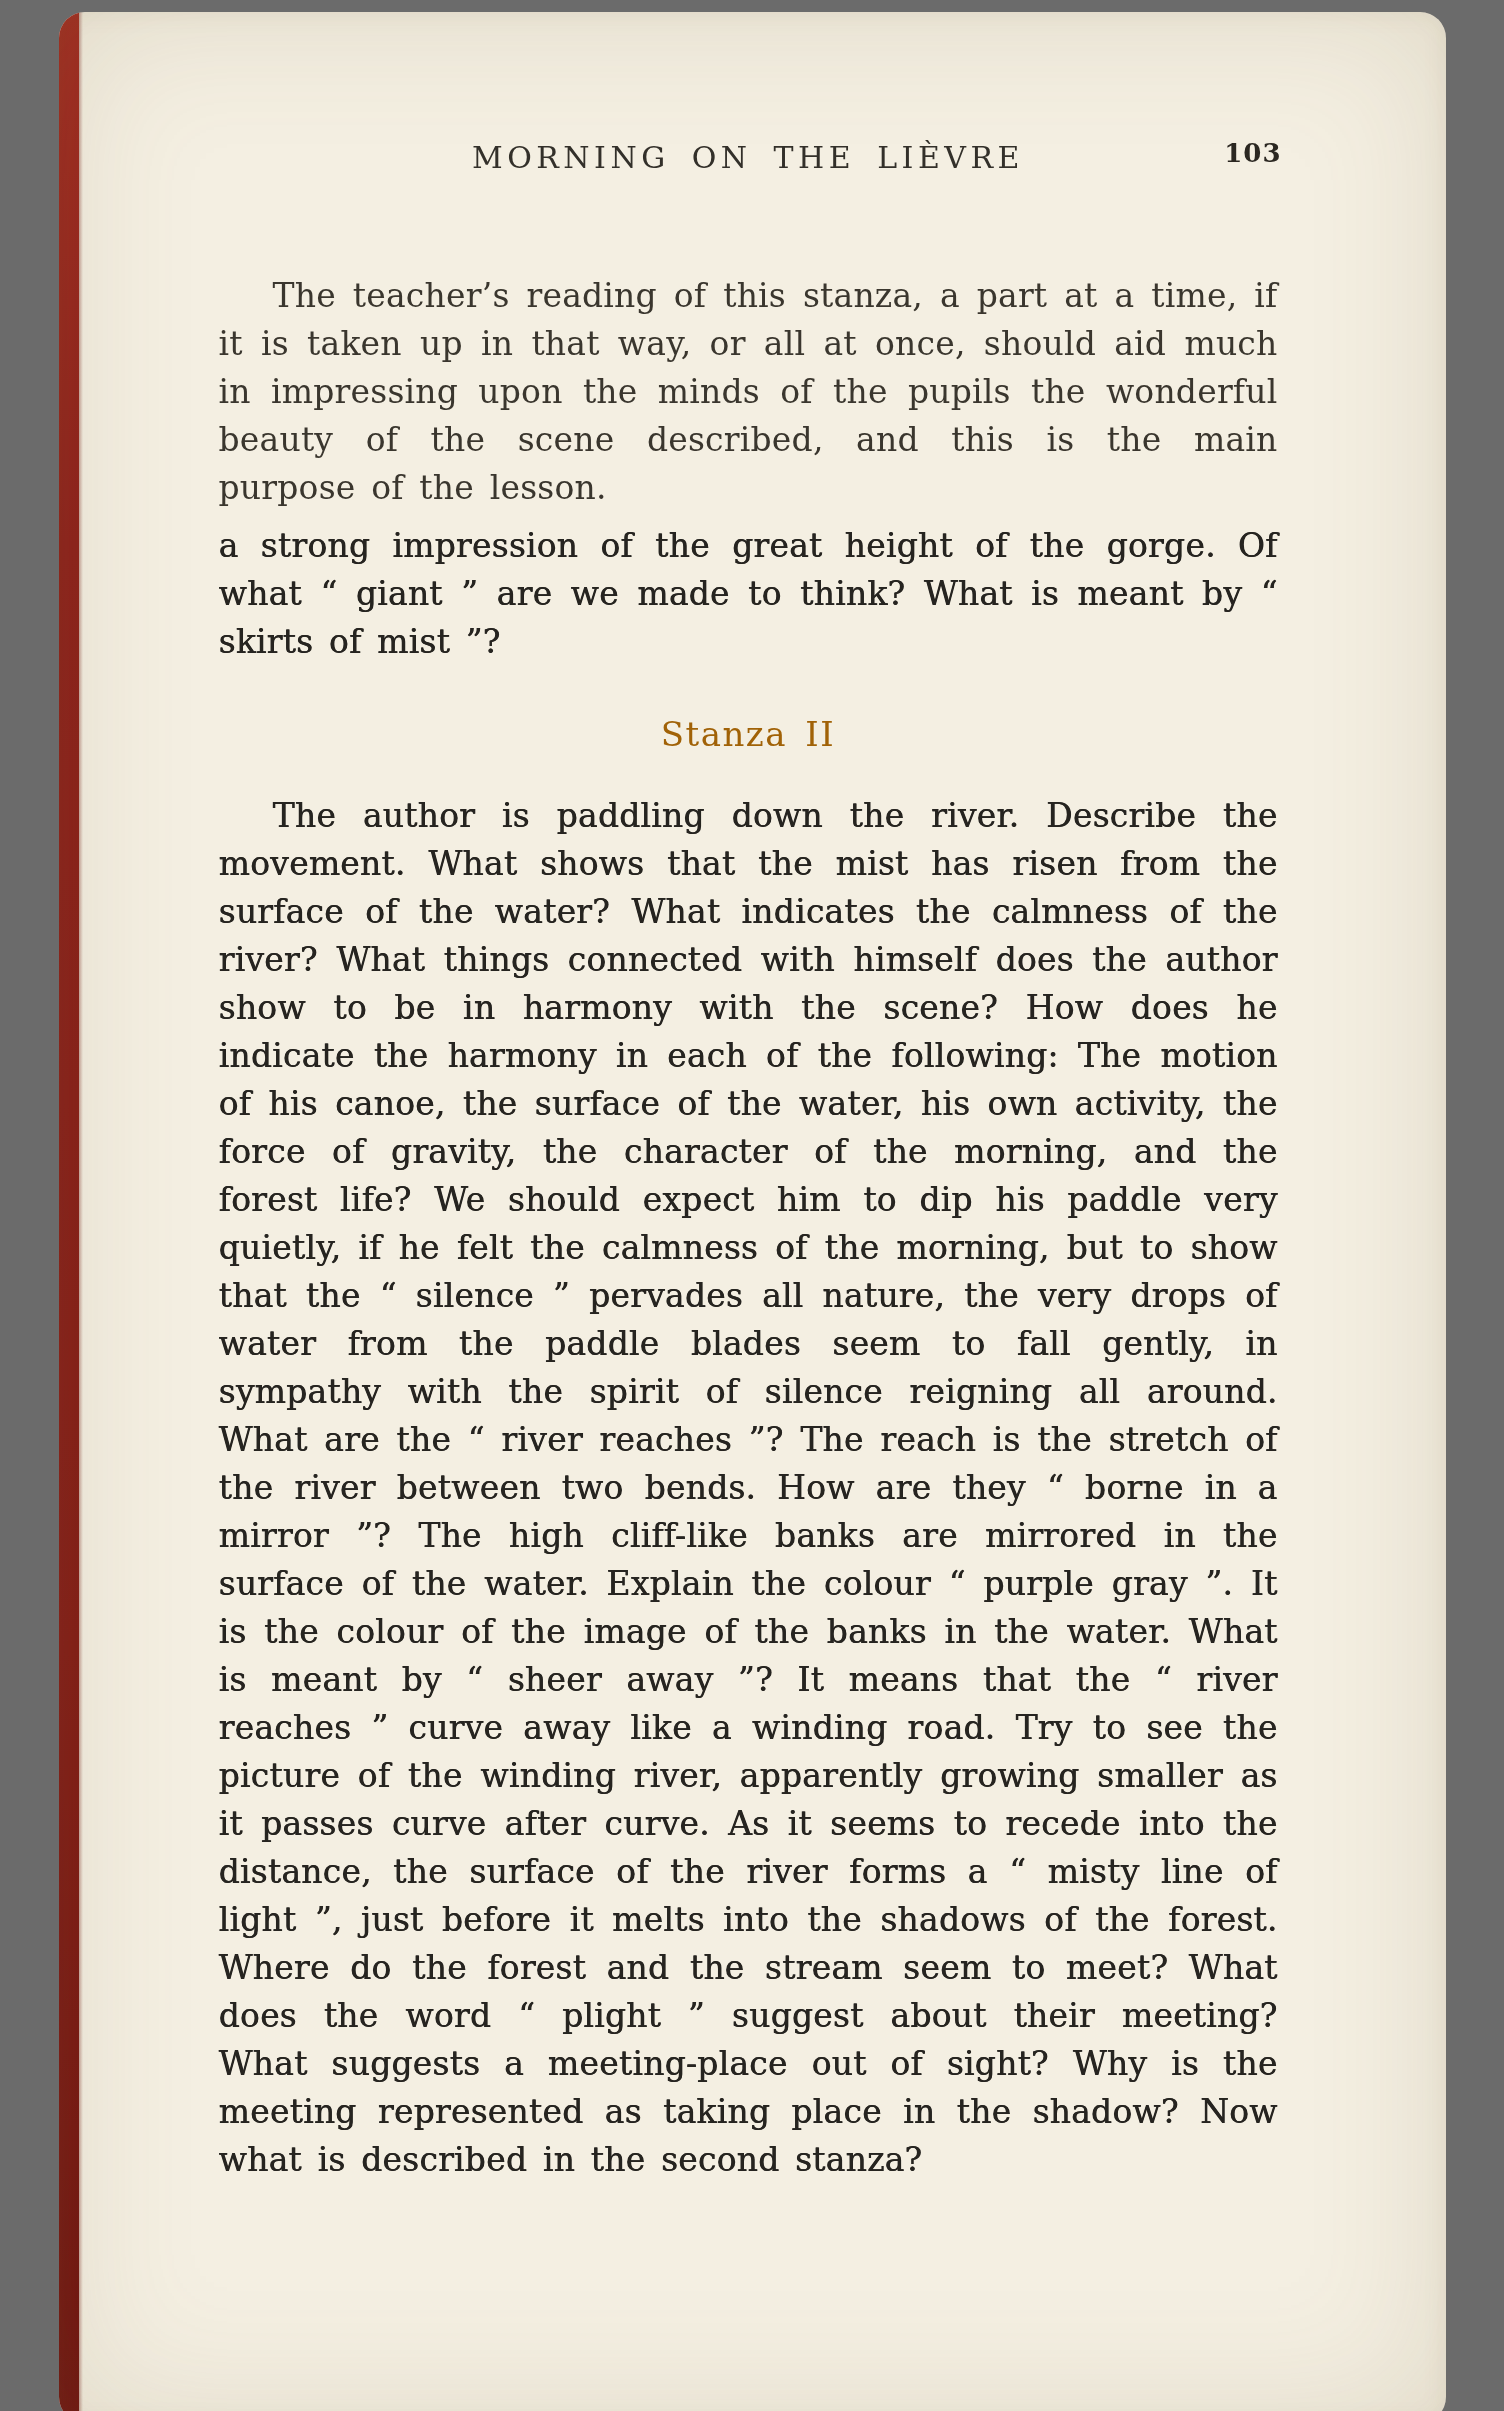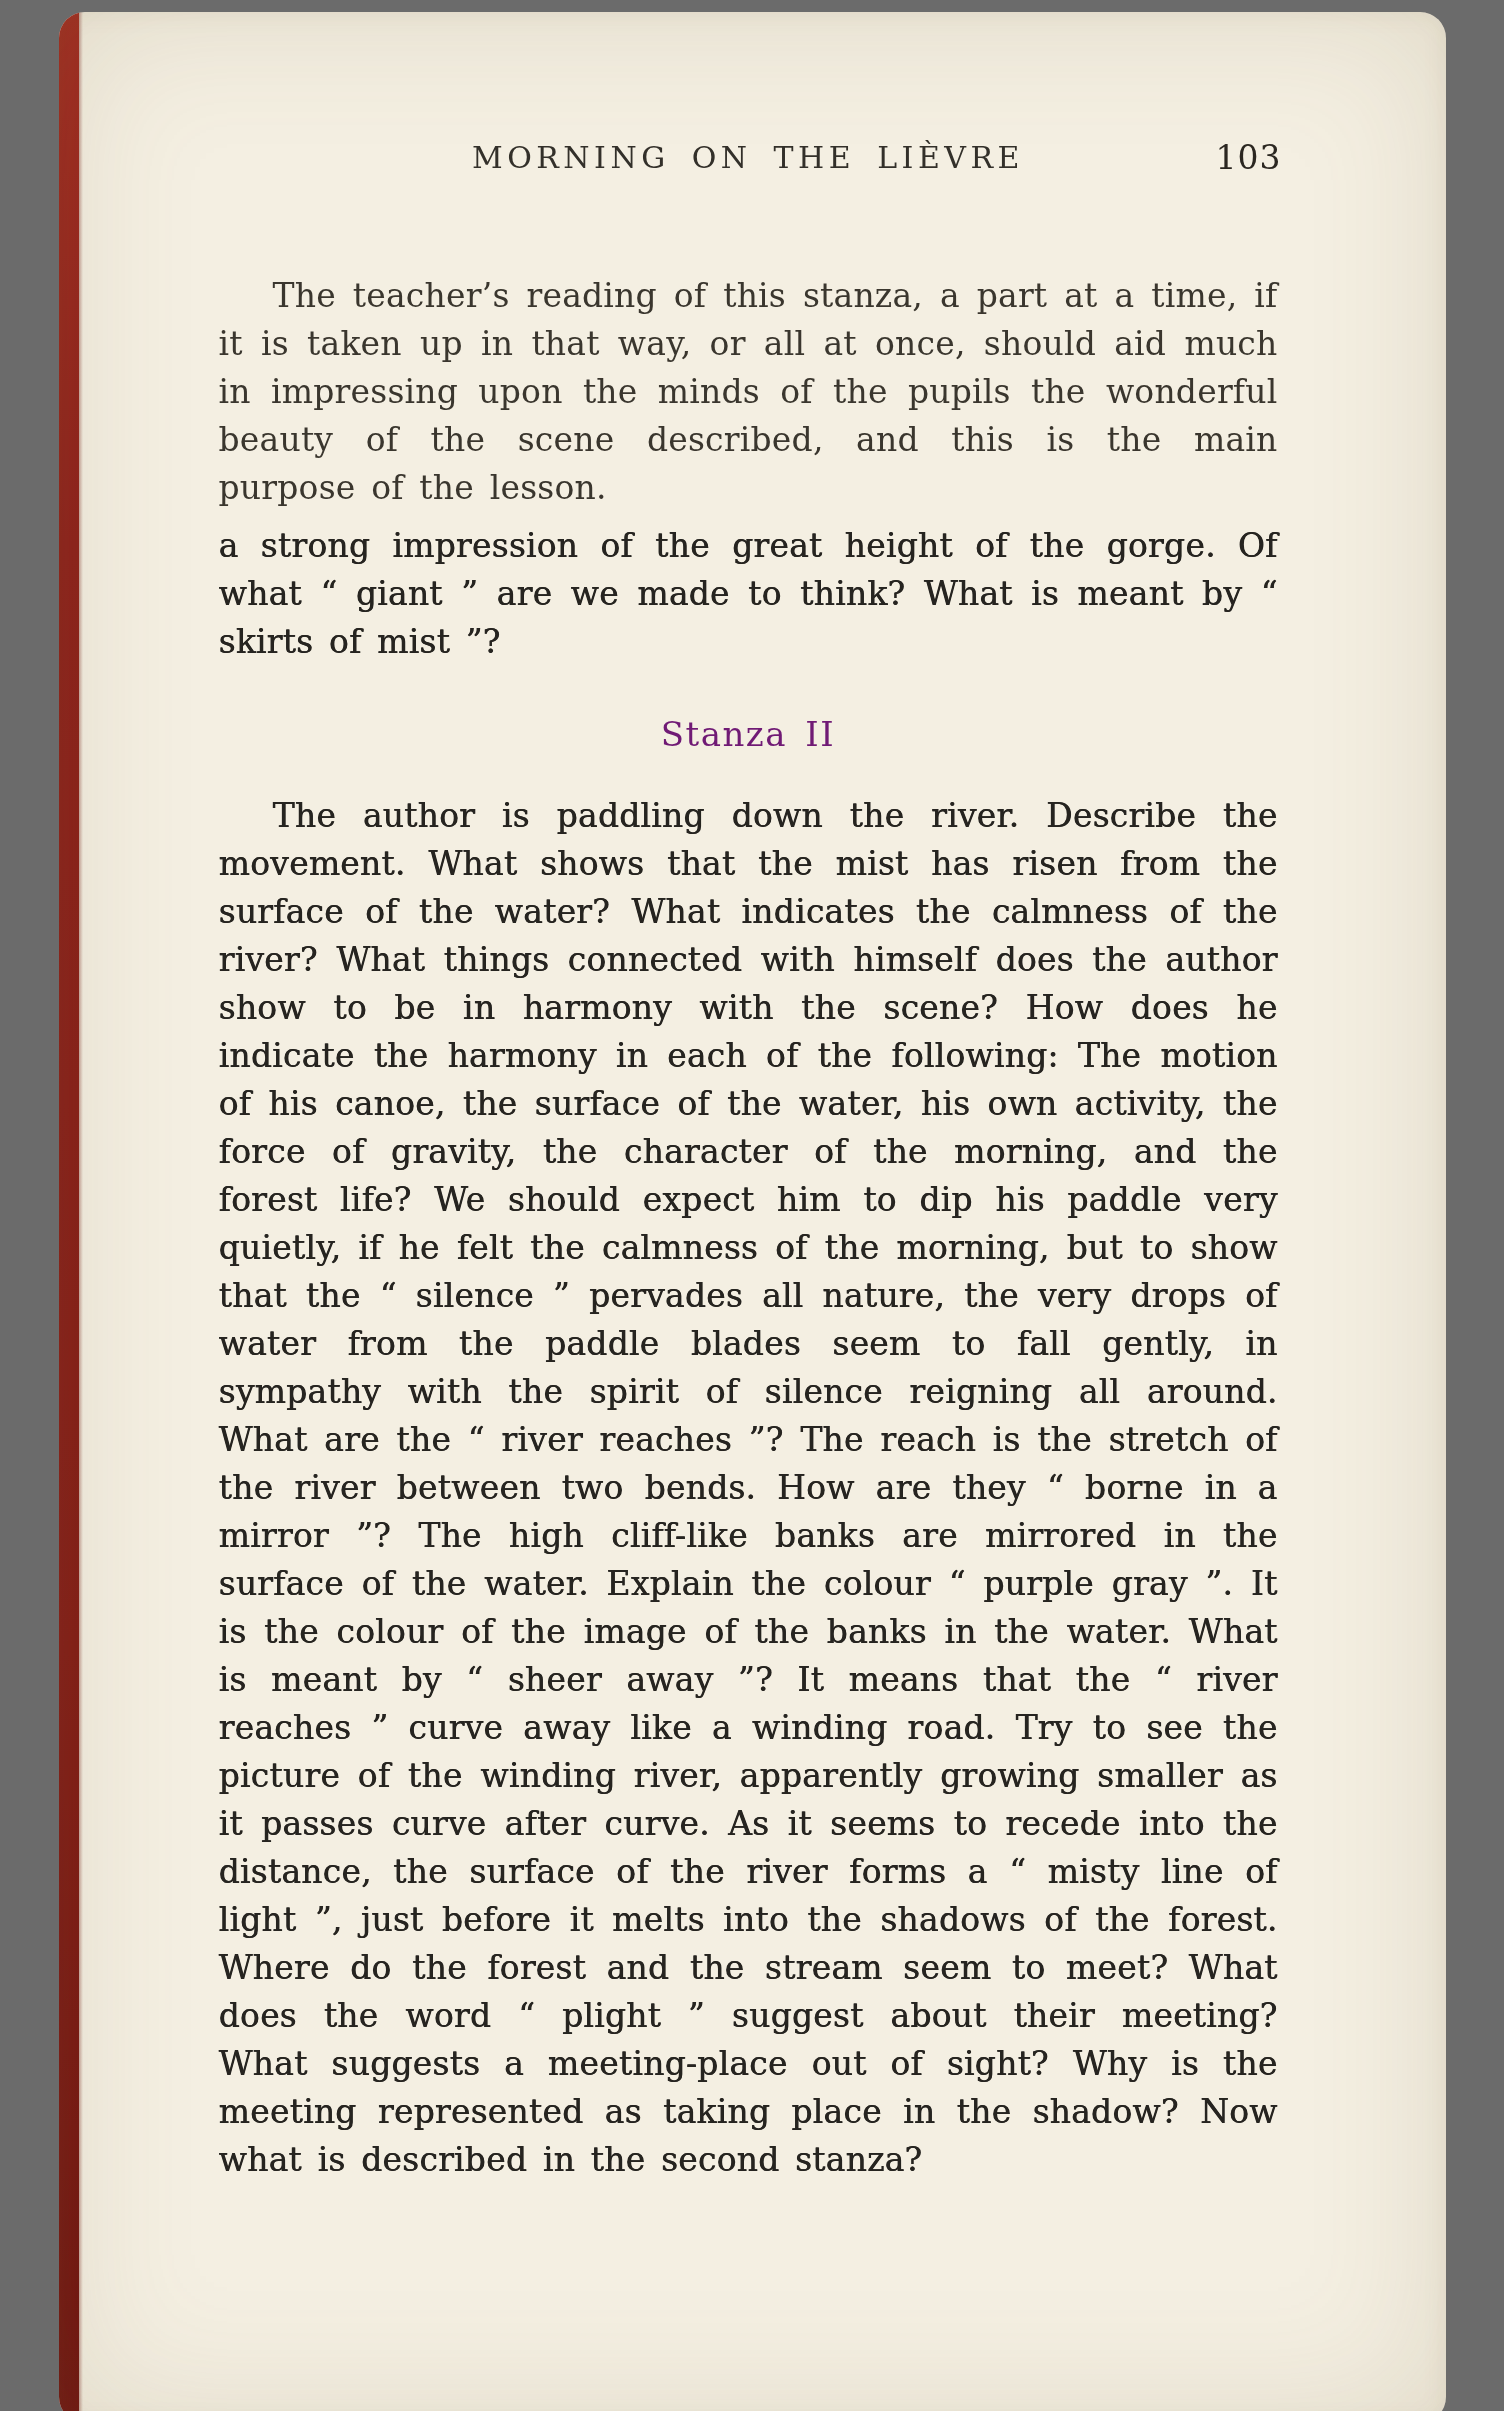--- a/index.html
+++ b/index.html
@@ -65,22 +65,22 @@
     text-align: center;
     font-size: 30px;
     letter-spacing: 4.5px;
     word-spacing: 8px;
     color: #33302a;
   }
   .page-number {
     position: absolute;
     right: -4px;
     top: -2px;
-    font-size: 33px;
-    font-weight: 400;
+    font-size: 26px;
+    font-weight: 700;
     letter-spacing: 1px;
   }
 
   .para {
     font-size: 33px;
     line-height: 48px;
     text-align: justify;
     word-spacing: 5px;
     letter-spacing: 0.2px;
     margin-bottom: 10px;
@@ -91,21 +91,21 @@
   .ink-heavy { text-shadow: 0.5px 0 0 currentColor; color: #262420; }
   .ink-light { color: #3a362e; }
 
   .stanza-heading {
     font-size: 34px;
     font-weight: 400;
     text-align: center;
     letter-spacing: 1.5px;
     word-spacing: 6px;
     margin: 48px 0 38px 0;
-    color: #701a75;
+    color: #a16207;
   }
 </style>
 </head>
 <body>
 
 <div class="scan-page">
   <div class="red-edge"></div>
   <div class="vignette"></div>
 
   <div class="page-inner">

